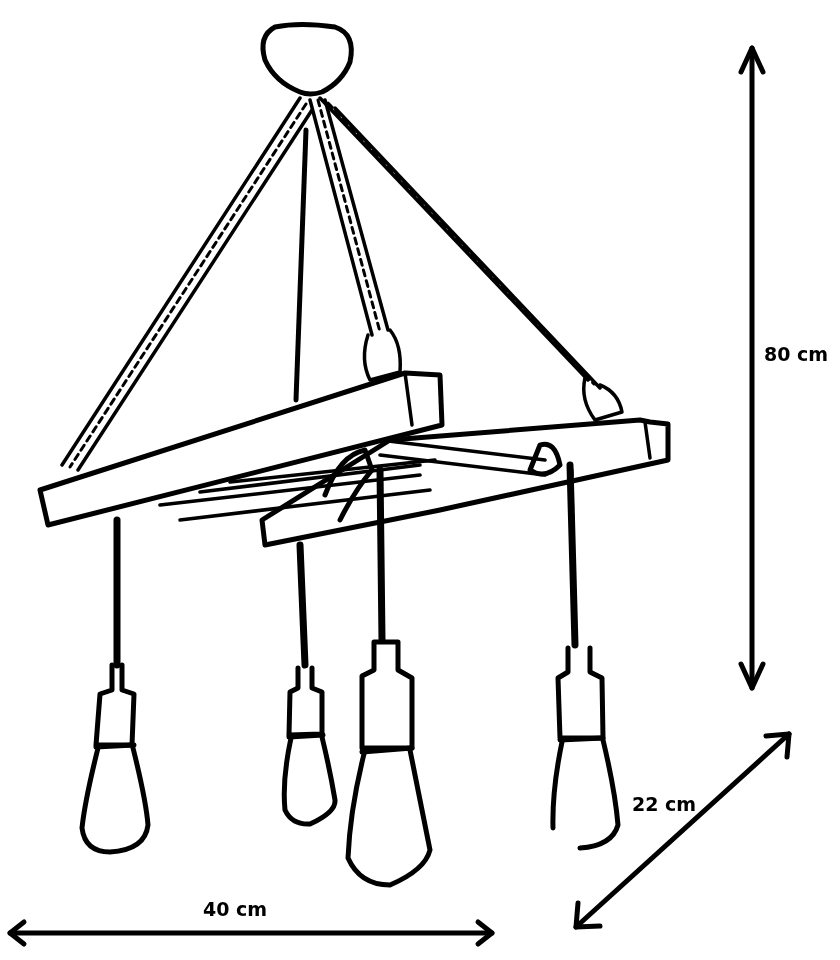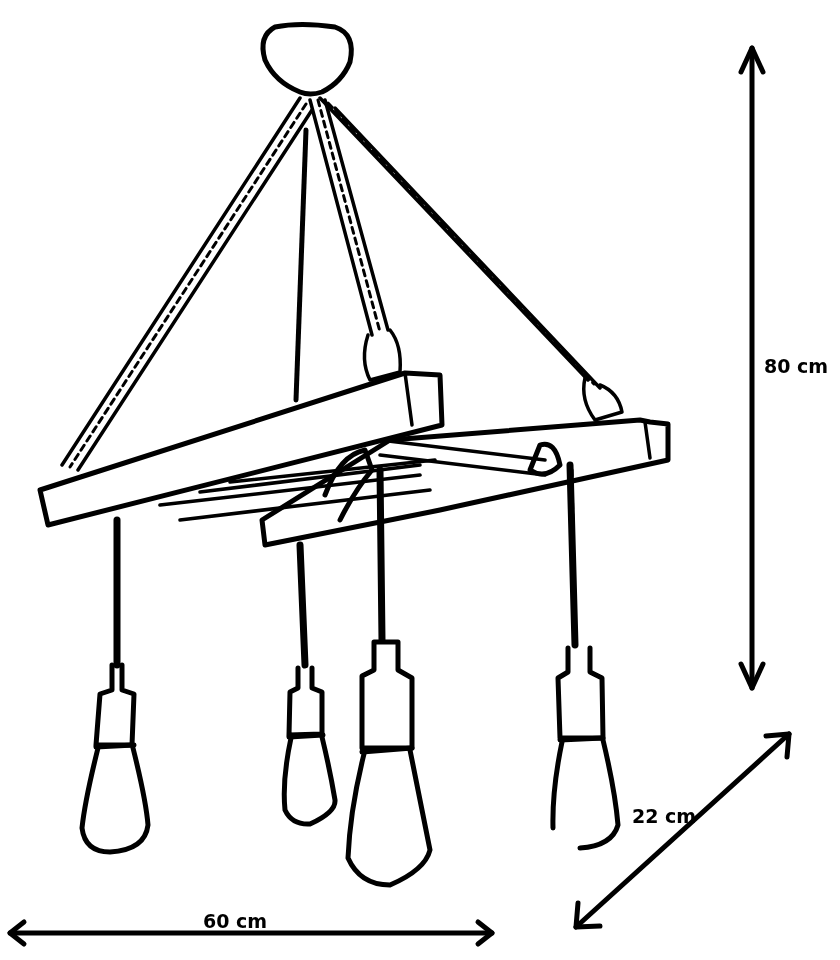--- a/index.html
+++ b/index.html
@@ -3,21 +3,21 @@
   <meta charset="utf-8">
   <style>
     html, body { margin: 0; padding: 0; background: #ffffff; }
     body { width: 840px; height: 960px; position: relative; overflow: hidden; font-family: "DejaVu Sans", sans-serif; }
     svg.drawing { position: absolute; left: 0; top: 0; }
     .ink { stroke: #000; fill: none; stroke-width: 5; stroke-linecap: round; stroke-linejoin: round; }
     .ink-thin { stroke: #000; fill: none; stroke-width: 3.5; stroke-linecap: round; stroke-linejoin: round; }
     .wood { fill: #fff; stroke: #000; stroke-width: 5; stroke-linejoin: round; }
     .rope { stroke: #000; fill: none; stroke-width: 3; stroke-dasharray: 6 5; stroke-linecap: round; }
     .cord { stroke: #000; fill: none; stroke-width: 7; stroke-linecap: round; }
-    .label { position: absolute; font-family: "DejaVu Sans", sans-serif; font-weight: bold; font-size: 19px; color: #000; white-space: nowrap; margin-top: 12px; }
+    .label { position: absolute; font-family: "DejaVu Sans", sans-serif; font-weight: bold; font-size: 19px; color: #000; white-space: nowrap; }
   </style>
 </head>
 <body>
 
 <svg class="drawing" width="840" height="960" viewBox="0 0 840 960" xmlns="http://www.w3.org/2000/svg">
 
   <g>
     <path class="ink" d="M275 27 Q300 22 335 27 Q356 34 350 62 Q342 82 322 92 Q310 96 300 92 Q275 82 265 60 Q258 36 275 27 Z"></path>
   </g>
 
@@ -101,14 +101,14 @@
     <path class="ink" d="M478 922 L492 933 L478 944" stroke-width="4"></path>
   </g>
   <g>
     <path class="ink" d="M576 927 L789 734" stroke-width="4"></path>
     <path class="ink" d="M766 736 L789 734 L787 757" stroke-width="4"></path>
     <path class="ink" d="M578 903 L576 927 L600 926" stroke-width="4"></path>
   </g>
 </svg>
 
 <span class="label" style="left:764px; top:343px;">80 cm</span>
-<span class="label" style="left:203px; top:898px;">60 cm</span>
+<span class="label" style="left:203px; top:898px;">40 cm</span>
 <span class="label" style="left:632px; top:793px;">22 cm</span>
 
 </body></html>

